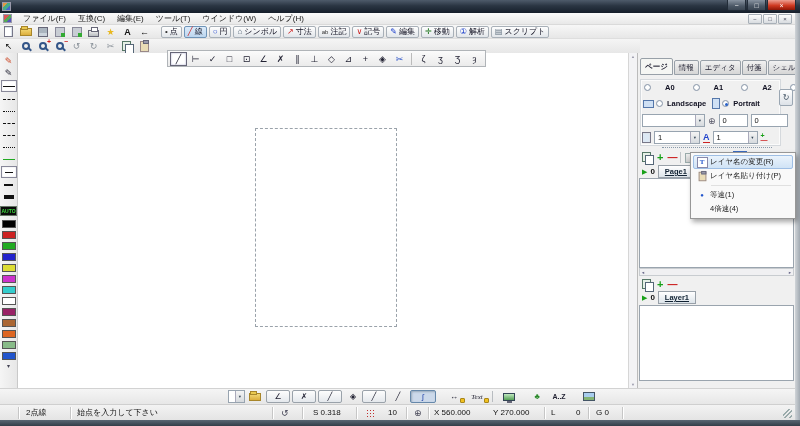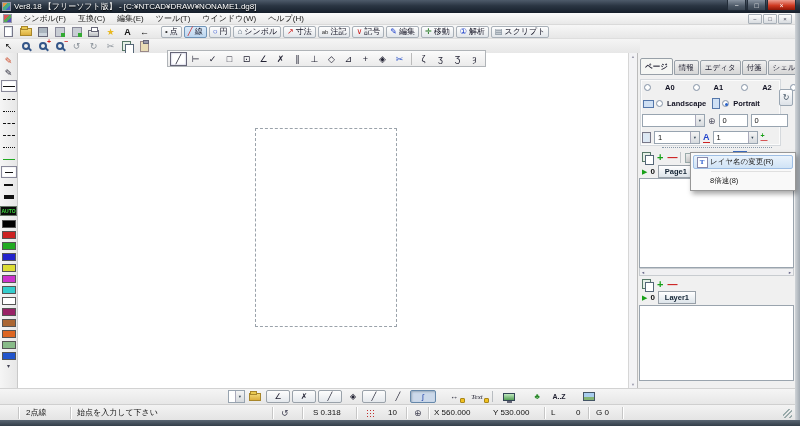--- a/index.html
+++ b/index.html
@@ -96,21 +96,21 @@
 .addset{display:flex;flex-direction:column;line-height:4px;font-weight:bold;font-size:7px;}
 .splitter{position:absolute;left:24px;top:94px;width:110px;border-top:1px dotted #8899aa;height:3px;}
 .irow{position:absolute;display:flex;align-items:center;gap:4px;height:13px;}
 .plusic{color:#18a018;font-weight:bold;font-size:11px;line-height:1;}
 .minusic{color:#cc2020;font-weight:bold;font-size:10px;line-height:1;letter-spacing:-1px;}
 .vsep{width:1px;height:11px;background:#c0c4c8;}
 .tinyic{width:10px;height:10px;border:1px solid #9aa;background:linear-gradient(#eee,#ccc);}
 .framedbtn{width:14px;height:13px;border:1px solid #3a6ac0;background:#d8e4f4;display:flex;align-items:center;justify-content:center;font-size:8px;color:#345;}
 .playic{color:#18a018;font-size:7px;}
 .cnt{font-weight:bold;font-size:8px;padding:0 3px;}
-.listtab{height:13px;padding:0 6px;border:1px solid #98a0a8;background:linear-gradient(#ffffff,#dde4ea);font-weight:bold;color:#123;display:inline-flex;align-items:center;}
+.listtab{height:13px;padding:0 6px;border:1px solid #98a0a8;background:linear-gradient(#ffffff,#dde4ea);font-weight:bold;color:#123;display:inline-flex;align-items:center;text-decoration:underline;}
 .wlist{position:absolute;background:#fff;border:1px solid #9aa4ae;}
 .hscroll{position:absolute;height:8px;background:#f0f0f2;border:1px solid #c8ccd0;display:flex;justify-content:space-between;align-items:center;font-size:4px;color:#668;padding:0 1px;}
 
 
 #cmenu{left:690px;top:152px;width:106px;background:#f9f9f9;border:1px solid #979797;box-shadow:2px 3px 5px rgba(0,0,0,.35);padding:2px;z-index:50;}
 .cm{display:flex;align-items:center;height:14px;font-size:7.5px;color:#1a1a1a;border:1px solid transparent;border-radius:2px;}
 .cm .gut{width:16px;flex:0 0 16px;display:flex;align-items:center;justify-content:center;}
 .cm.hl{background:linear-gradient(#eaf3fc,#d0e3f6);border-color:#9ebee4;}
 .cmsep{height:1px;background:#e0e0e0;margin:2px 2px 2px 18px;}
 .renic{width:11px;height:11px;border:1px solid #88a;background:#fff;color:#2255cc;font-size:7px;font-weight:bold;font-family:"Liberation Serif",serif;display:flex;align-items:center;justify-content:center;}
@@ -138,31 +138,30 @@
 
 
 #bframe{left:0;top:420px;width:800px;height:6px;background:linear-gradient(#5a6673,#333d48);}
 #rframe{left:795px;top:13px;width:5px;height:407px;background:linear-gradient(90deg,#d0d4d8,#a2aab2);}
 </style>
 </head>
 <body>
 
 <div id="titlebar" class="r">
   <span class="appicon"></span>
-  <span class="title">Ver8.18 【フリーソフト版】 - [C:¥NTCAD¥DRAW¥NONAME1.dg8]</span>
   <span class="winbtns">
     <span class="wb">−</span>
     <span class="wb">□</span>
     <span class="wb close">×</span>
   </span>
 </div>
 
 <div id="menubar" class="r">
   <span class="micon"></span>
-  <span class="mitem">シンボル(F)</span>
+  <span class="mitem">ファイル(F)</span>
   <span class="mitem">互換(C)</span>
   <span class="mitem">編集(E)</span>
   <span class="mitem">ツール(T)</span>
   <span class="mitem">ウインドウ(W)</span>
   <span class="mitem">ヘルプ(H)</span>
   <span class="mdibtns">
     <span class="mdib">−</span>
     <span class="mdib">□</span>
     <span class="mdib">×</span>
   </span>
@@ -471,24 +470,36 @@
   <div class="wlist" style="left:1px;top:252px;width:155px;height:76px;"></div>
 </div>
 
 <div id="cmenu" class="r">
   <div class="cm hl">
     <span class="gut">
         <span class="renic">T</span>
       </span>
     <span>レイヤ名の変更(R)</span>
   </div>
+  <div class="cm">
+    <span class="gut">
+        <span class="ic-clip" style="transform:scale(.85);"></span>
+      </span>
+    <span>レイヤ名貼り付け(P)</span>
+  </div>
   <div class="cmsep"></div>
   <div class="cm">
+    <span class="gut">
+        <span class="rdot">●</span>
+      </span>
+    <span>等速(1)</span>
+  </div>
+  <div class="cm">
     <span class="gut"></span>
-    <span>8倍速(8)</span>
+    <span>4倍速(4)</span>
   </div>
 </div>
 
 <div id="bbar" class="r">
   <span class="combo" style="position:absolute;left:228px;top:1px;width:17px;">
       <span class="ca">▾</span>
     </span>
   <span class="flat" style="left:249px;">
       <span class="ic-folder"></span>
     </span>
@@ -547,21 +558,21 @@
   <span class="stext" style="left:313px;">S 0.318</span>
   <span class="ssep" style="left:356px;"></span>
   <span class="sic" style="left:366px;">
       <span class="griddots"></span>
     </span>
   <span class="stext" style="left:388px;">10</span>
   <span class="ssep" style="left:406px;"></span>
   <span class="sic" style="left:414px;">⊕</span>
   <span class="ssep" style="left:428px;"></span>
   <span class="stext" style="left:434px;">X 560.000</span>
-  <span class="stext" style="left:493px;">Y 530.000</span>
+  <span class="stext" style="left:493px;">Y 270.000</span>
   <span class="ssep" style="left:544px;"></span>
   <span class="stext" style="left:551px;">L</span>
   <span class="stext" style="left:576px;">0</span>
   <span class="ssep" style="left:588px;"></span>
   <span class="stext" style="left:596px;">G 0</span>
   <span class="ssep" style="left:622px;"></span>
   <span class="grip"></span>
 </div>
 
 <div id="bframe" class="r"></div>

